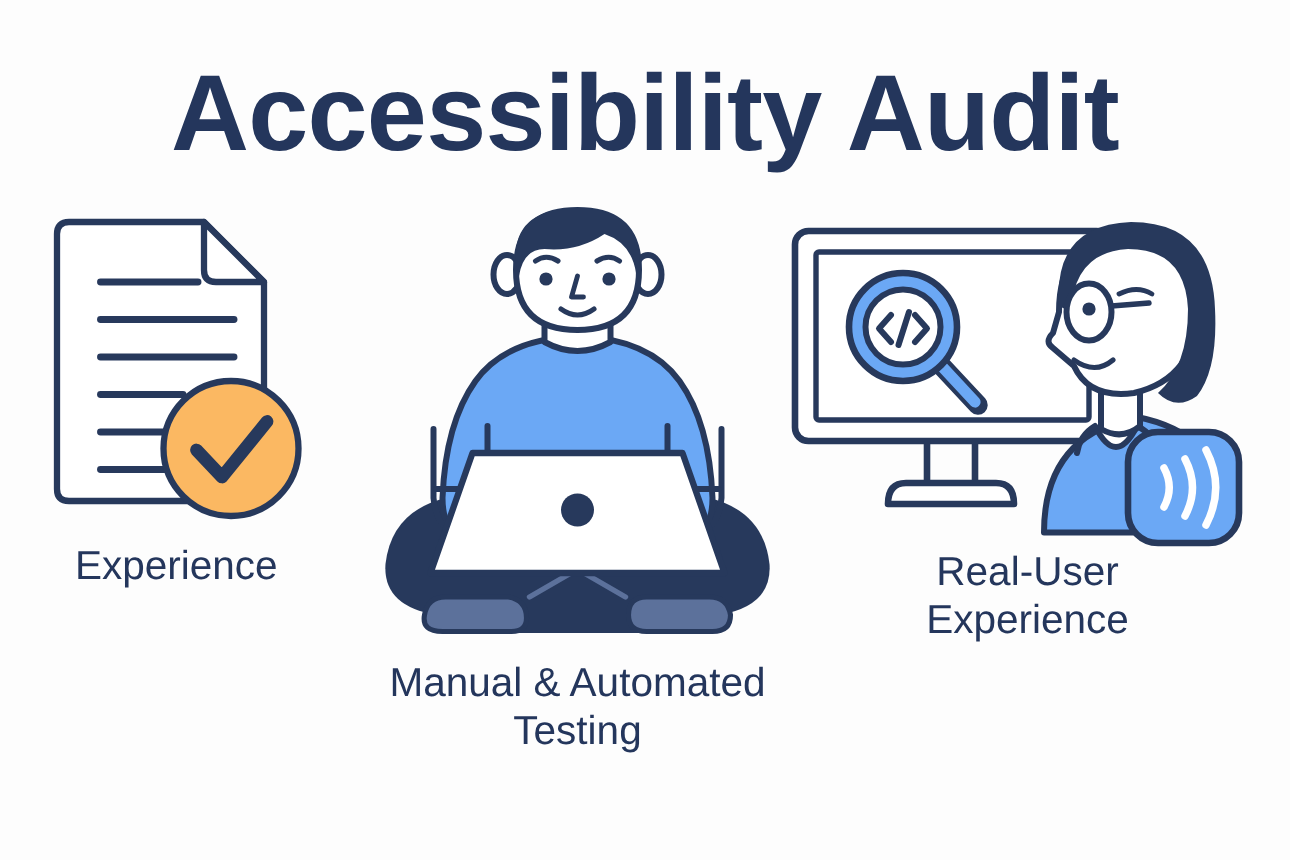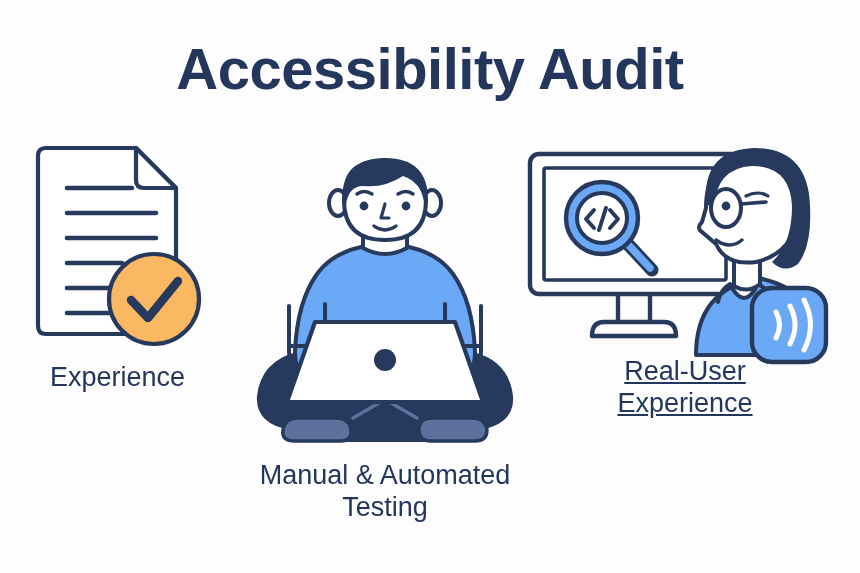--- a/index.html
+++ b/index.html
@@ -20,21 +20,21 @@
     width: 860px;
     height: 573px;
     background: #fdfdfd;
   }
   .page-title {
     position: absolute;
     left: 0;
     top: 38px;
     width: 860px;
     text-align: center;
-    font-size: 58px;
+    font-size: 72px;
     font-weight: bold;
     color: #24365c;
     letter-spacing: -0.5px;
     line-height: 1.08;
   }
 
   
   .panel {
     position: absolute;
   }
@@ -60,21 +60,21 @@
     width: 215px;
     height: 205px;
   }
   #panel-compliance .panel-label {
     margin-top: 16px;
   }
 
   
   #panel-testing {
     left: 245px;
-    top: 156px;
+    top: 136px;
     width: 280px;
   }
   #panel-testing .panel-art {
     width: 280px;
     height: 285px;
   }
   #panel-testing .panel-label {
     margin-top: 18px;
   }
 
@@ -82,21 +82,21 @@
   #panel-realuser {
     left: 520px;
     top: 140px;
     width: 330px;
   }
   #panel-realuser .panel-art {
     width: 330px;
     height: 215px;
   }
   #panel-realuser .panel-label {
-    text-decoration: underline;
+    margin-top: 10px;
   }
 
   svg { display: block; overflow: visible; }
 </style>
 </head>
 <body>
 
 <div class="infographic">
 
   <div class="page-title">Accessibility Audit</div>

